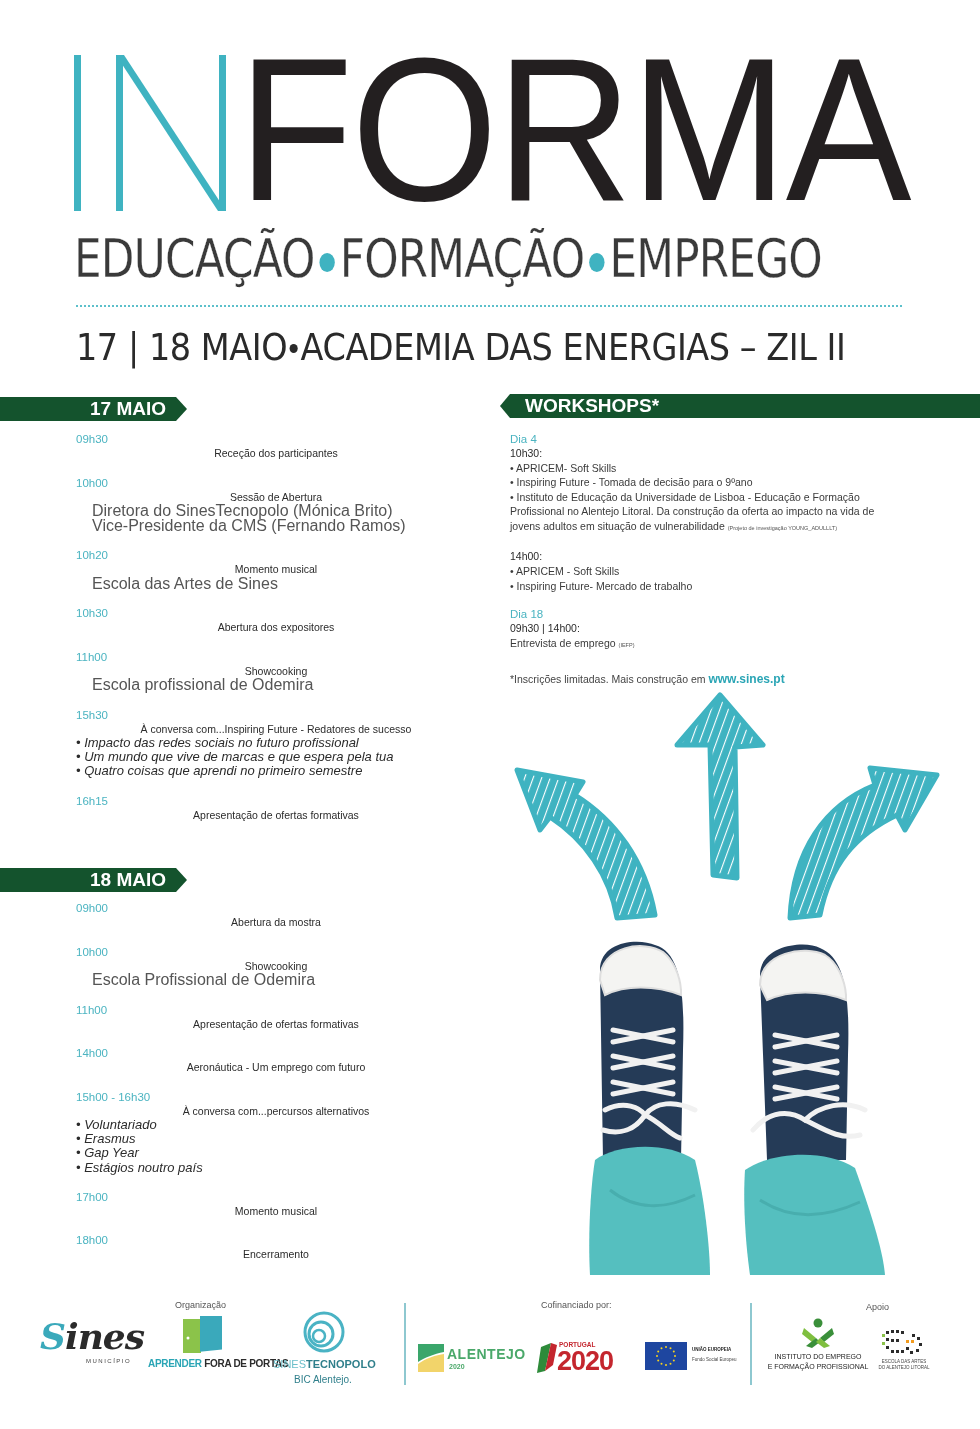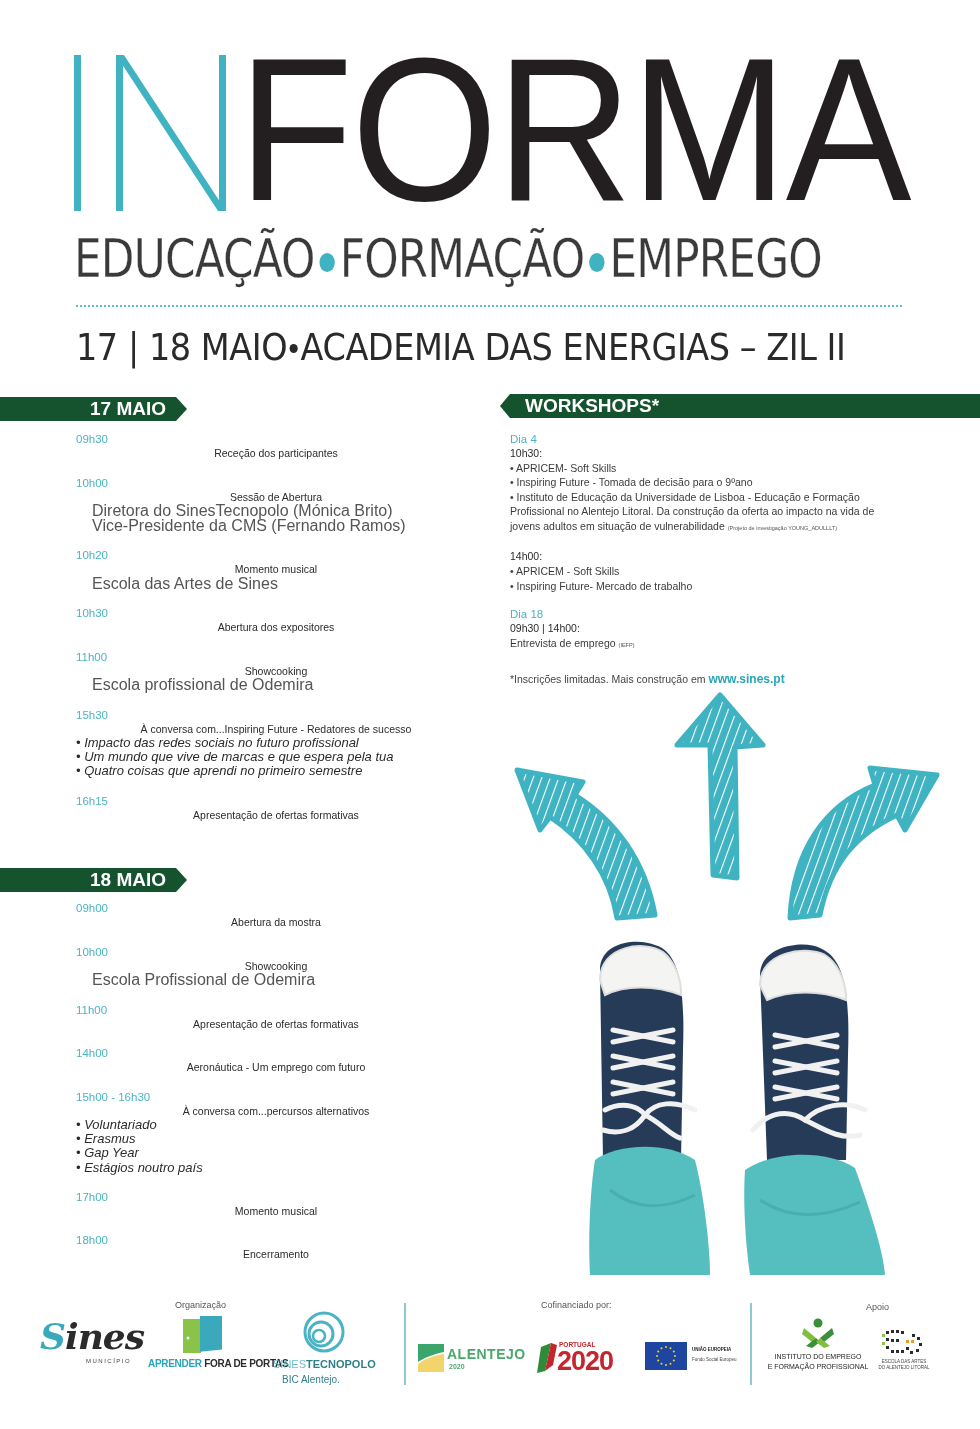--- a/index.html
+++ b/index.html
@@ -60,21 +60,21 @@
 
   .aprender-logo { left: 148px; top: 1316px; width: 105px; height: 58px; }
   .aprender-text { position: absolute; left: 0; top: 42px; font-size: 10px; font-weight: bold; white-space: nowrap; letter-spacing: -0.3px; }
   .aprender-text .a { color: #2aa5b5; }
   .aprender-text .b { color: #2b2b2b; }
 
   .tecno-logo { left: 268px; top: 1310px; width: 110px; height: 80px; }
   .tecno-text { position: absolute; left: 5px; top: 48px; font-size: 11px; font-weight: bold; white-space: nowrap; }
   .tecno-text .a { color: #6bbfca; font-weight: normal; }
   .tecno-text .b { color: #2f7f8b; }
-  .tecno-bic { position: absolute; left: 14px; top: 64px; font-size: 10px; color: #2f7f8b; }
+  .tecno-bic { position: absolute; left: 26px; top: 64px; font-size: 10px; color: #2f7f8b; }
 
   .alentejo-logo { left: 416px; top: 1340px; width: 104px; height: 36px; }
   .alentejo-text { position: absolute; left: 31px; top: 6px; font-size: 14px; font-weight: bold; color: #4aa86a; letter-spacing: 0.5px; }
   .alentejo-year { position: absolute; left: 33px; top: 23px; font-size: 7px; font-weight: bold; color: #4aa86a; }
 
   .pt2020-logo { left: 535px; top: 1340px; width: 95px; height: 36px; }
   .pt-small { position: absolute; left: 24px; top: 1px; font-size: 6.5px; font-weight: bold; color: #c4262e; }
   .pt-big { position: absolute; left: 22px; top: 7px; font-size: 27px; font-weight: bold; color: #c4262e; line-height: 28px; letter-spacing: -1px; }
 
   .eu-logo { left: 645px; top: 1342px; width: 100px; height: 30px; }

